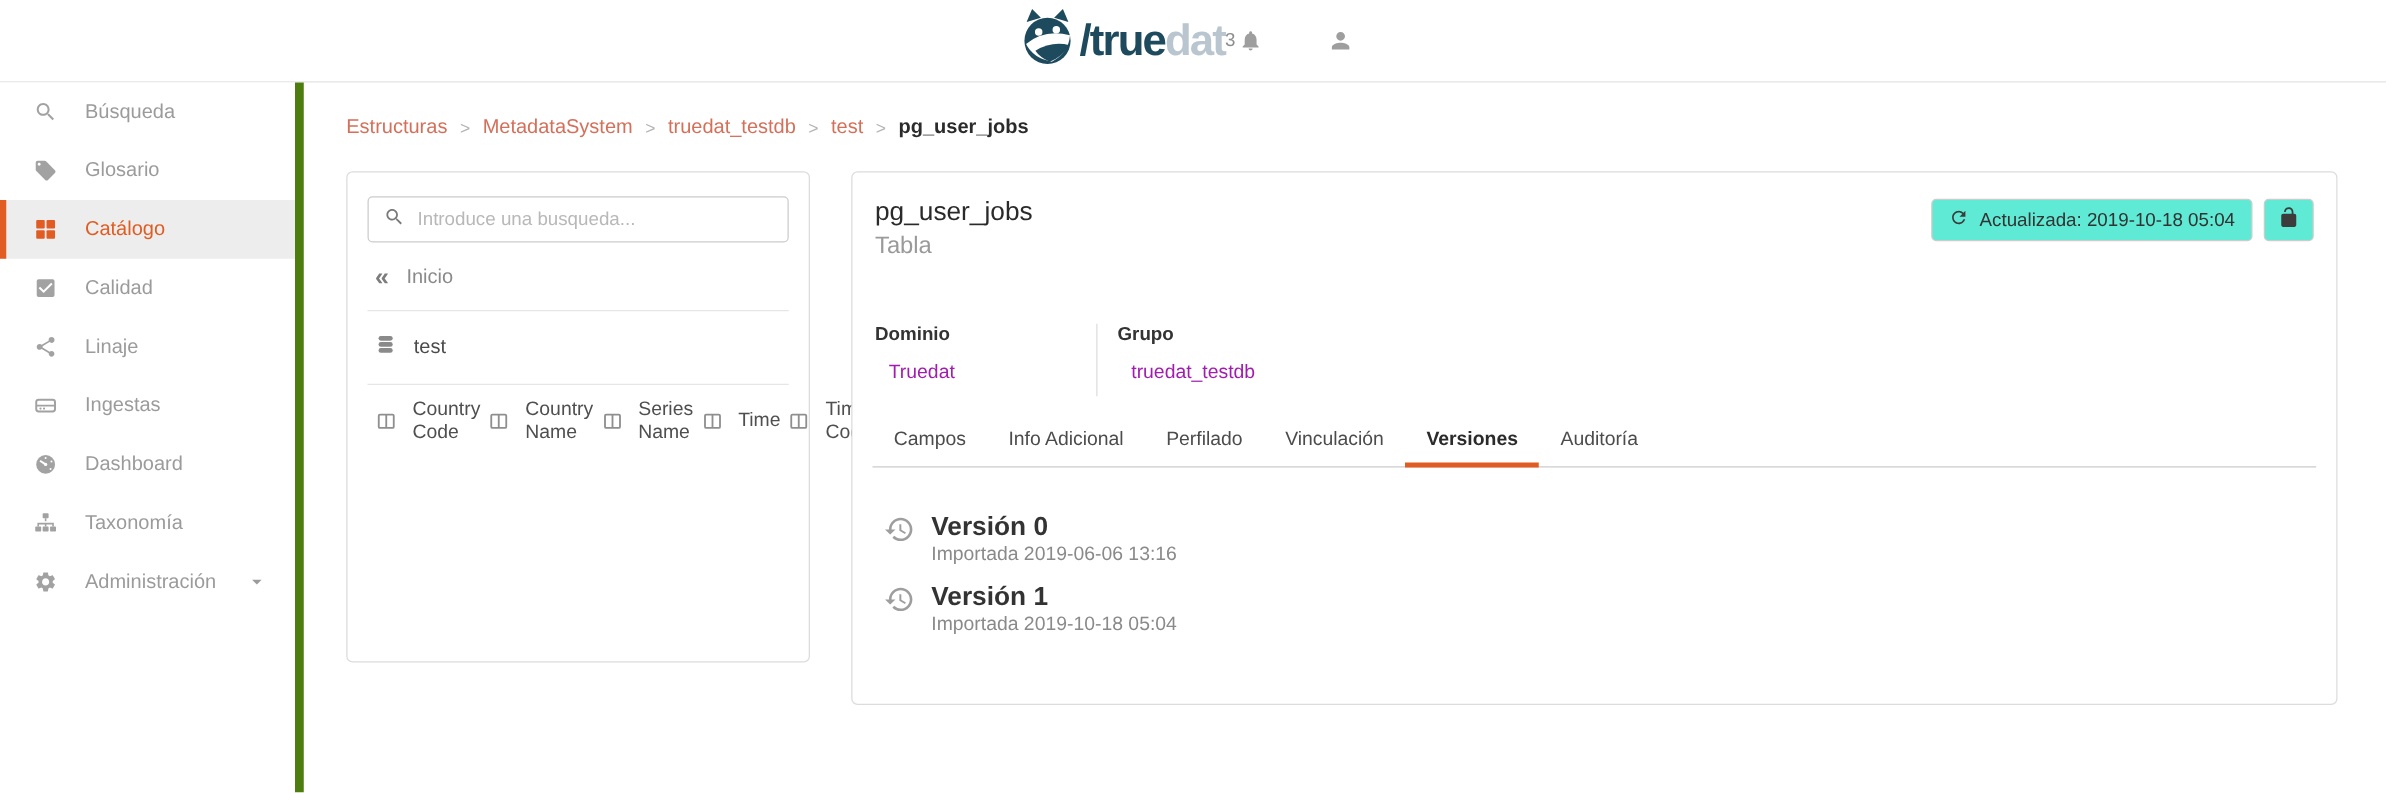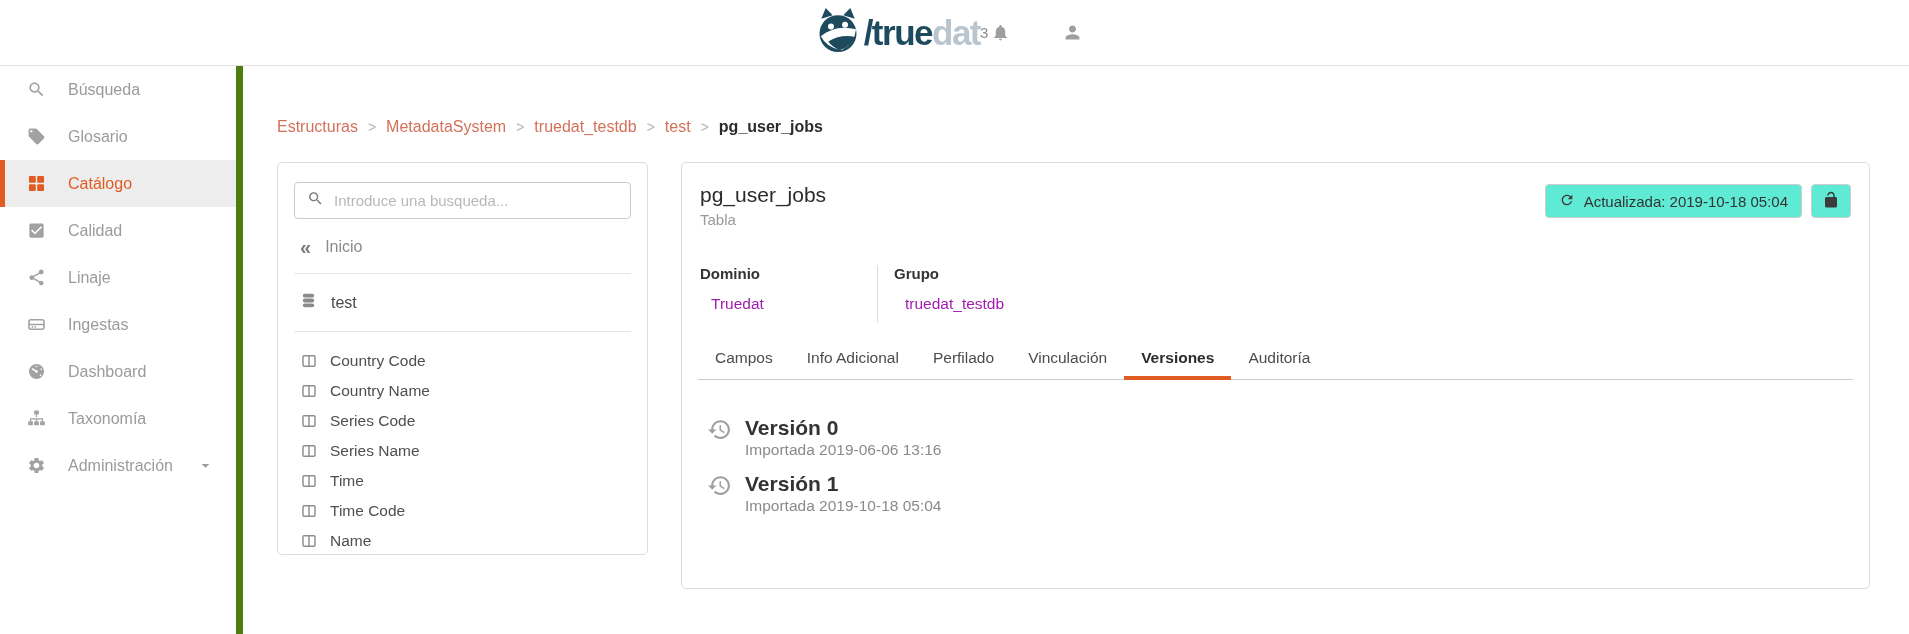--- a/index.html
+++ b/index.html
@@ -28,21 +28,21 @@
              font-size:16px;cursor:pointer;position:relative;}
   .side-item .s-icon{width:20px;height:20px;margin-right:21px;display:flex;align-items:center;color:#a2a2a2;}
   .side-item .s-icon svg{width:19px;height:19px;}
   .side-item.active{background:#ededed;color:var(--accent);}
   .side-item.active::before{content:"";position:absolute;left:0;top:0;bottom:0;width:5px;background:var(--accent);}
   .side-item.active .s-icon{color:var(--accent);}
   .side-item .caret{margin-left:auto;margin-right:24px;display:flex;color:#9b9b9b;}
   .side-item .caret svg{width:13px;height:13px;}
 
   .main{flex:1;padding:0 39px 0 34px;}
-  .breadcrumb{margin-top:52px;display:flex;align-items:center;gap:10px;font-size:16px;text-align:center;}
+  .breadcrumb{margin-top:27px;display:flex;align-items:center;gap:10px;font-size:16px;text-align:center;}
   .crumb{color:var(--link);cursor:pointer;}
   .crumb-sep{color:#b3b3b3;font-size:14px;}
   .crumb-current{color:#2b2b2b;font-weight:bold;}
 
   .cards{display:flex;gap:33px;margin-top:26px;align-items:flex-start;}
   .card{background:#fff;border:1px solid var(--border);border-radius:5px;}
 
   
   .tree-card{width:371px;height:393px;padding:19px 16px;flex-shrink:0;}
   .search-box{height:37px;border:1px solid #ccc;border-radius:4px;display:flex;align-items:center;
@@ -51,40 +51,40 @@
   .search-box input{border:none;outline:none;font-size:15px;flex:1;color:#555;background:transparent;
                     font-family:"Liberation Sans",sans-serif;}
   .search-box input::placeholder{color:#b8b8b8;}
   .tree-back{display:flex;align-items:center;gap:14px;margin-top:18px;padding:0 6px 16px;
              color:#8a8a8a;font-size:16px;cursor:pointer;}
   .chevrons{font-size:20px;line-height:1;color:#7d7d7d;font-weight:bold;}
   .tree-divider{border-top:1px solid #e6e6e6;}
   .tree-parent{display:flex;align-items:center;gap:14px;padding:18px 6px;color:#4a4a4a;
                font-size:16px;cursor:pointer;}
   .tree-parent svg{width:17px;height:17px;color:#8a8a8a;}
-  .tree-fields{margin-top:14px;display:flex;flex-direction:column;}
+  .tree-fields{margin-top:14px;display:flex;flex-direction:row;}
   .field-row{display:flex;align-items:center;gap:13px;height:30px;padding-left:7px;color:#4f4f4f;
              font-size:15.5px;cursor:pointer;}
   .field-row .f-icon{display:flex;color:#8f8f8f;}
   .field-row .f-icon svg{width:16px;height:16px;}
 
   
   .detail-card{flex:1;height:427px;padding:20px 16px;}
   .detail-head{display:flex;justify-content:space-between;align-items:flex-start;padding:0 2px;}
   .d-title{font-size:21px;color:#2a2a2a;font-weight:500;}
-  .d-sub{font-size:15px;color:#9a9a9a;margin-top:4px;}
+  .d-sub{font-size:19px;color:#9a9a9a;margin-top:4px;}
   .head-actions{display:flex;gap:9px;margin-top:1px;}
   .btn{border:1px solid #ccc;border-radius:4px;background:#5eead4;height:34px;display:flex;
        align-items:center;gap:9px;padding:0 13px;font-size:15px;color:#333;cursor:pointer;
        font-family:"Liberation Sans",sans-serif;}
   .btn svg{width:16px;height:16px;color:#3c3c3c;}
   .btn-icon-only{width:40px;justify-content:center;padding:0;}
   .btn-icon-only svg{width:18px;height:18px;}
 
-  .meta-row{display:flex;margin-top:37px;padding-left:2px;}
+  .meta-row{display:flex;margin-top:51px;padding-left:2px;}
   .meta-col1{width:178px;border-right:1px solid #ddd;padding-bottom:10px;}
   .meta-col2{padding-left:16px;padding-bottom:10px;}
   .meta-label{font-weight:bold;font-size:15px;color:#333;}
   .meta-value{margin-top:13px;padding-left:11px;font-size:15.5px;color:#a21caf;}
 
   .tabs{display:flex;margin-top:26px;border-bottom:1px solid #ccc;}
   .tab{padding:0 17px 13px;font-size:15.5px;color:#4c4c4c;cursor:pointer;margin-bottom:-1px;}
   .tab.active{font-weight:bold;color:#2b2b2b;border-bottom:4px solid var(--accent);padding-bottom:9px;}
 
   .versions{margin-top:36px;display:flex;flex-direction:column;gap:13px;padding-left:9px;}
@@ -278,29 +278,20 @@
               </span>
     <span class="f-label">Country Name</span>
   </div>
             <div class="field-row">
     <span class="f-icon">
                 <svg viewBox="0 0 24 24">
                   <rect x="3" y="4" width="18" height="16" rx="1.5" fill="none" stroke="currentColor" stroke-width="2.2"></rect>
                   <line x1="12" y1="4" x2="12" y2="20" stroke="currentColor" stroke-width="2.2"></line>
                 </svg>
               </span>
-    <span class="f-label">Series Code</span>
-  </div>
-            <div class="field-row">
-    <span class="f-icon">
-                <svg viewBox="0 0 24 24">
-                  <rect x="3" y="4" width="18" height="16" rx="1.5" fill="none" stroke="currentColor" stroke-width="2.2"></rect>
-                  <line x1="12" y1="4" x2="12" y2="20" stroke="currentColor" stroke-width="2.2"></line>
-                </svg>
-              </span>
     <span class="f-label">Series Name</span>
   </div>
             <div class="field-row">
     <span class="f-icon">
                 <svg viewBox="0 0 24 24">
                   <rect x="3" y="4" width="18" height="16" rx="1.5" fill="none" stroke="currentColor" stroke-width="2.2"></rect>
                   <line x1="12" y1="4" x2="12" y2="20" stroke="currentColor" stroke-width="2.2"></line>
                 </svg>
               </span>
     <span class="f-label">Time</span>

